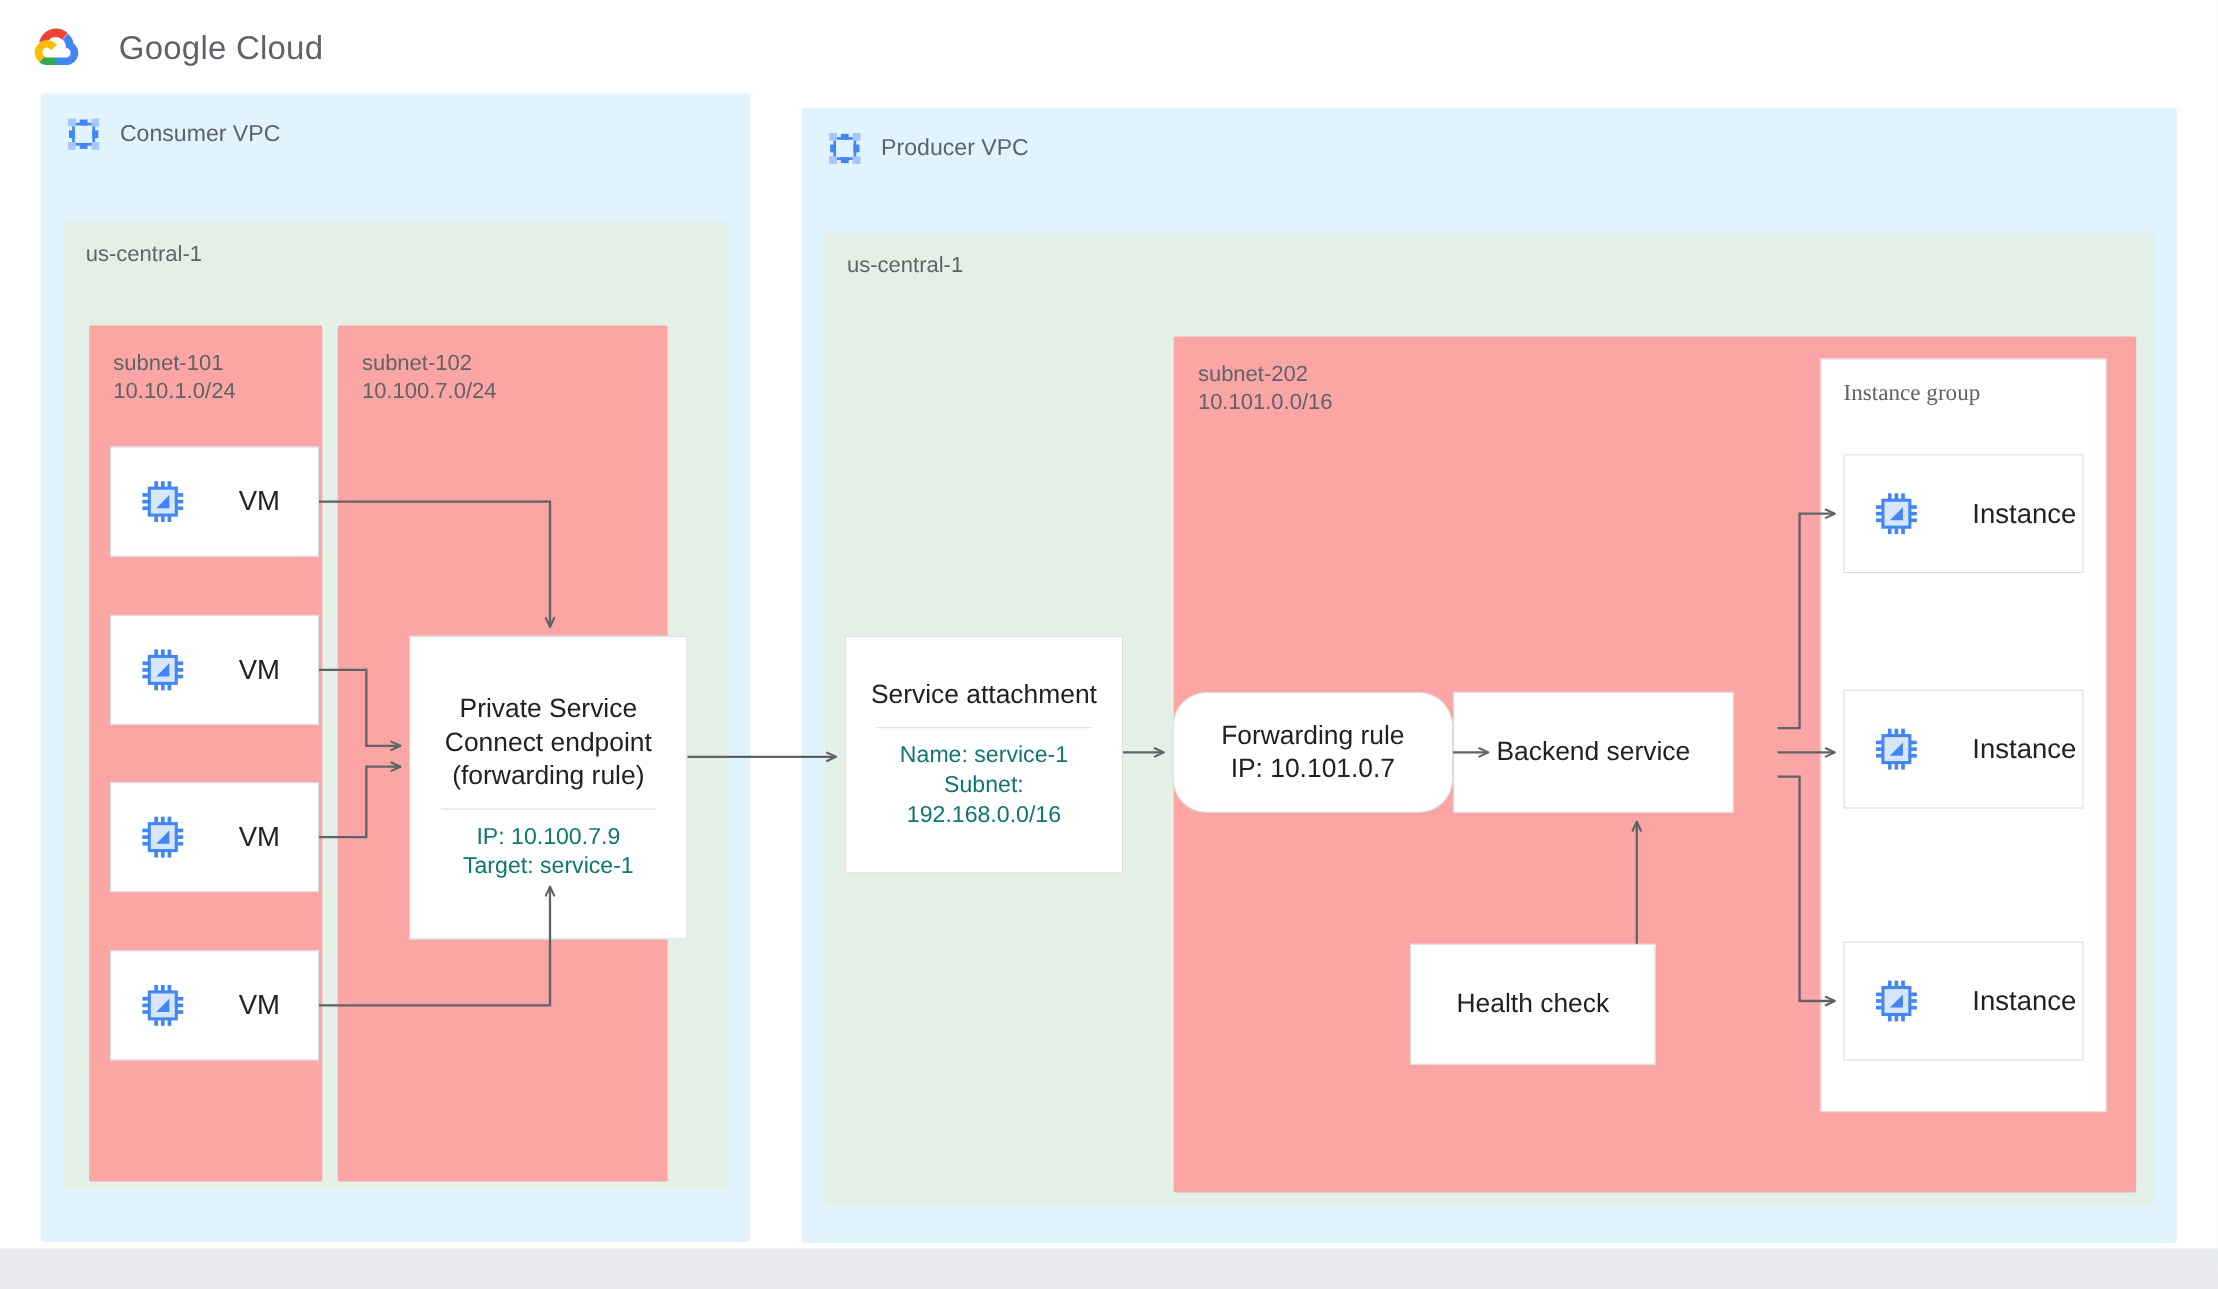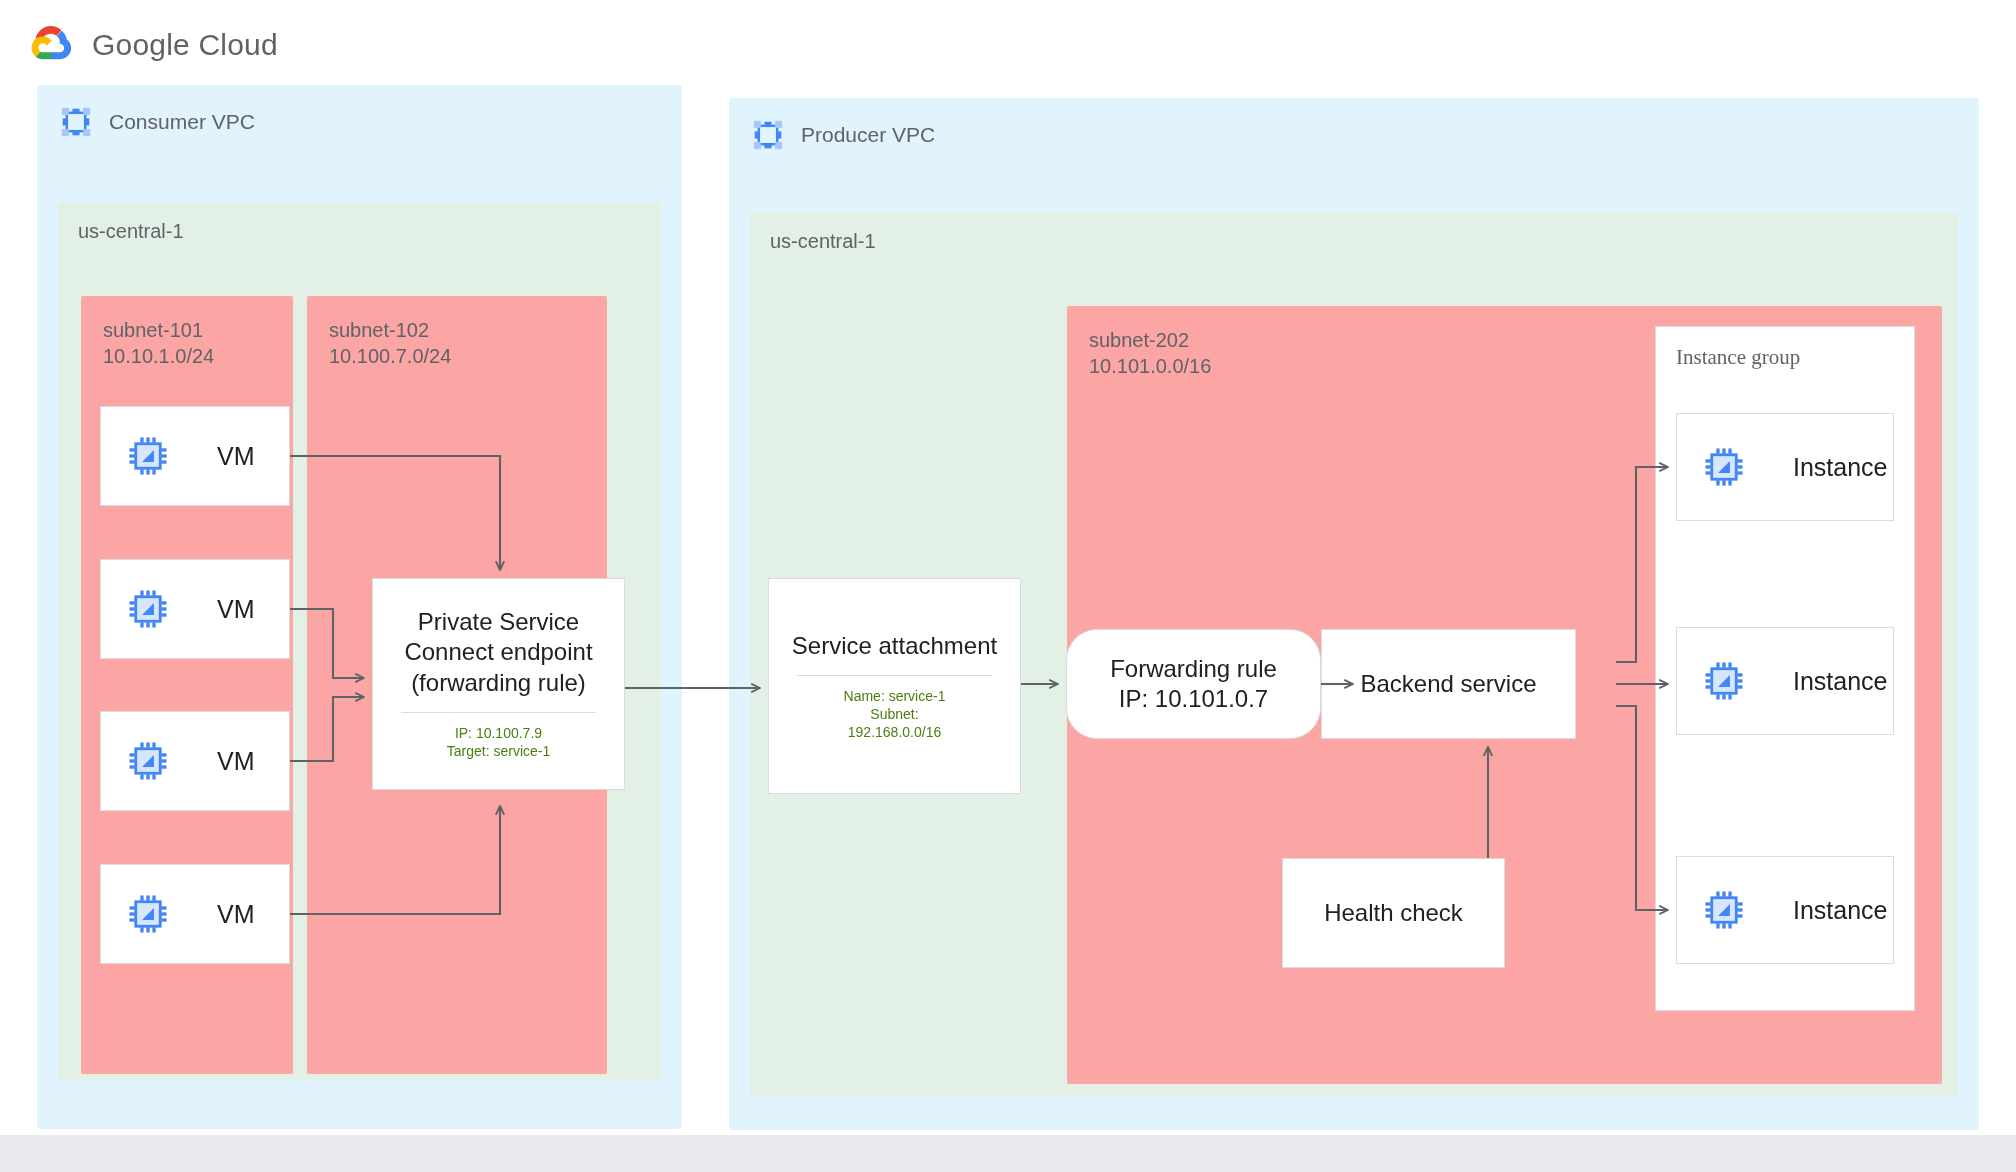--- a/index.html
+++ b/index.html
@@ -10,21 +10,21 @@
     font-family:"Liberation Sans","DejaVu Sans",sans-serif;
     -webkit-font-smoothing:antialiased;
     overflow:hidden;
   }
   .canvas{
     position:absolute;left:0;top:0;width:2016px;height:1135px;
     background:#ffffff;
   }
 
   
-  .brand{position:absolute;left:30px;top:22px;display:flex;align-items:center;gap:16px;}
+  .brand{position:absolute;left:30px;top:22px;display:flex;align-items:center;gap:32px;}
   .brand-mark{width:46px;height:46px;flex:0 0 46px;}
   .brand-text{font-size:30px;color:#5f6368;letter-spacing:.2px;white-space:nowrap;}
 
   
   .vpc{
     position:absolute;background:#e1f3fd;border-radius:3px;
   }
   .vpc-head{position:absolute;left:22px;top:20px;display:flex;align-items:center;gap:16px;}
   .vpc-title{font-size:21px;color:#5f6368;white-space:nowrap;}
   .vpc-icon{width:34px;height:34px;flex:0 0 34px;}
@@ -36,21 +36,21 @@
   .subnet-label{position:absolute;left:22px;top:22px;font-size:20px;color:#5f6368;line-height:1.28;white-space:nowrap;}
 
   
   .node{
     position:absolute;background:#ffffff;border:1px solid #dadce0;
     box-sizing:border-box;display:flex;flex-direction:column;
     align-items:center;justify-content:center;
   }
   .node-title{font-size:24px;color:#202124;text-align:center;line-height:1.26;white-space:pre-line;}
   .node-sep{width:78%;height:1px;background:#dadce0;margin:14px 0 12px;}
-  .node-sub{font-size:14px;color:#4d7c0f;text-align:center;line-height:1.28;white-space:pre-line;}
+  .node-sub{font-size:21px;color:#0f766e;text-align:center;line-height:1.28;white-space:pre-line;}
 
   .vmbox{
     position:absolute;background:#ffffff;border:1px solid #dadce0;box-sizing:border-box;
     display:flex;align-items:center;gap:16px;padding-left:26px;
   }
   .vmbox .chip{width:42px;height:42px;flex:0 0 42px;}
   .vmbox .lbl{font-size:25px;color:#202124;white-space:nowrap;margin-left:32px;}
 
   .group{
     position:absolute;background:#ffffff;border:1px solid #dadce0;box-sizing:border-box;
@@ -197,21 +197,21 @@
             <rect x="1.4" y="14.5" width="3" height="1.9"></rect>
           <rect x="19.6" y="7.6" width="3" height="1.9"></rect>
             <rect x="19.6" y="11.05" width="3" height="1.9"></rect>
             <rect x="19.6" y="14.5" width="3" height="1.9"></rect>
         </g>
       </svg>
     </span>
     <span class="lbl">VM</span>
   </div>
 
-  <div class="node" style="left:372px;top:578px;width:253px;height:212px;">
+  <div class="node" style="left:372px;top:578px;width:253px;height:276px;">
     <span class="node-title">Private Service
 Connect endpoint
 (forwarding rule)</span>
     <span class="node-sep"></span>
     <span class="node-sub">IP: 10.100.7.9
 Target: service-1</span>
   </div>
 
   <div class="vpc" style="left:729px;top:98px;width:1250px;height:1032px;">
     <div class="vpc-head">

